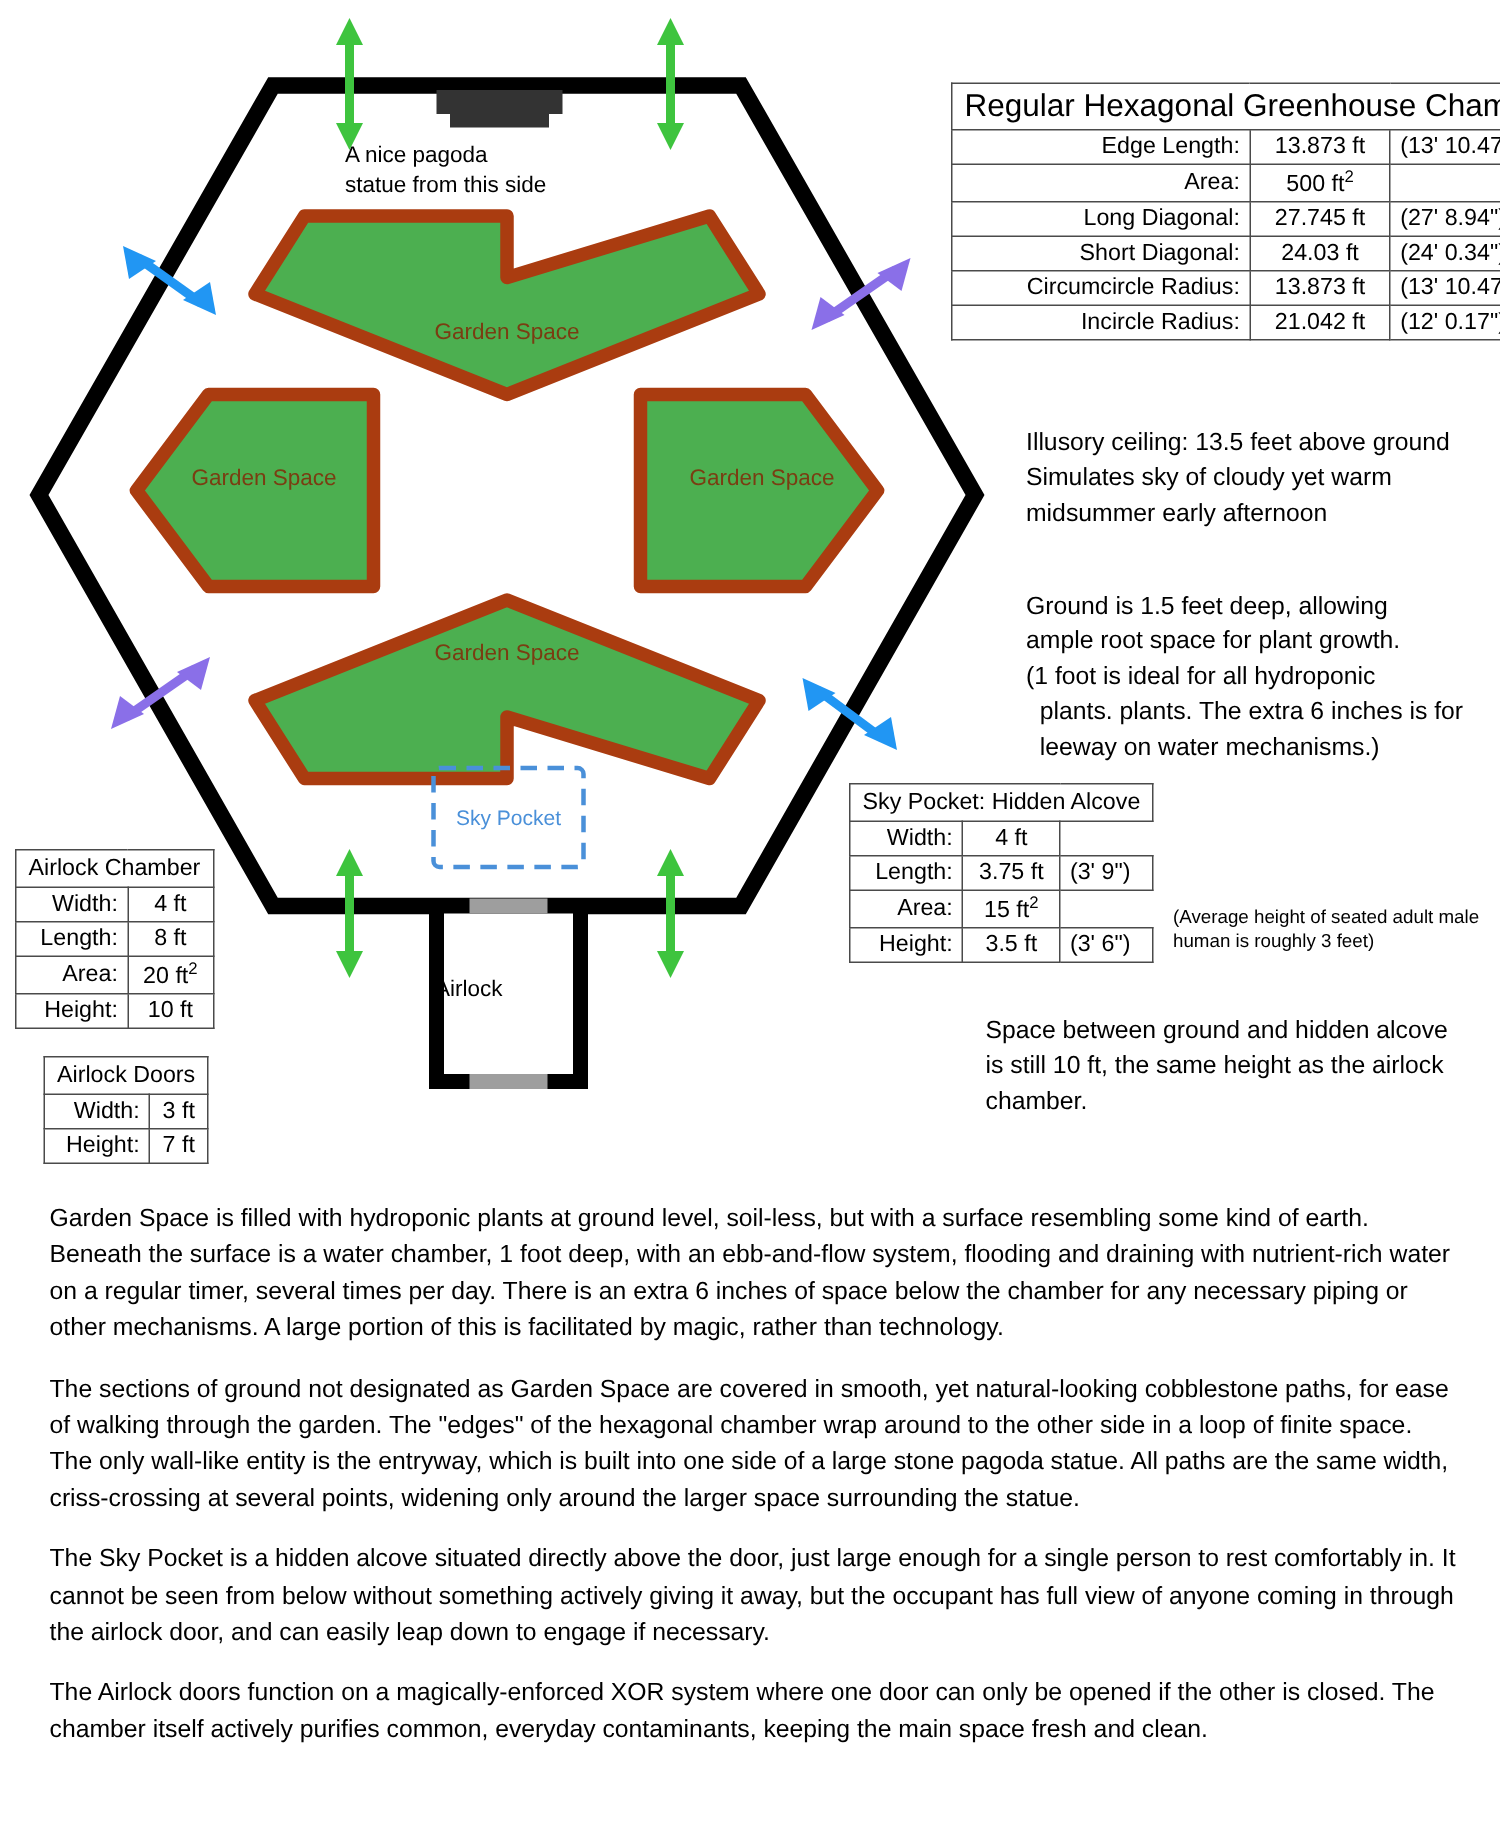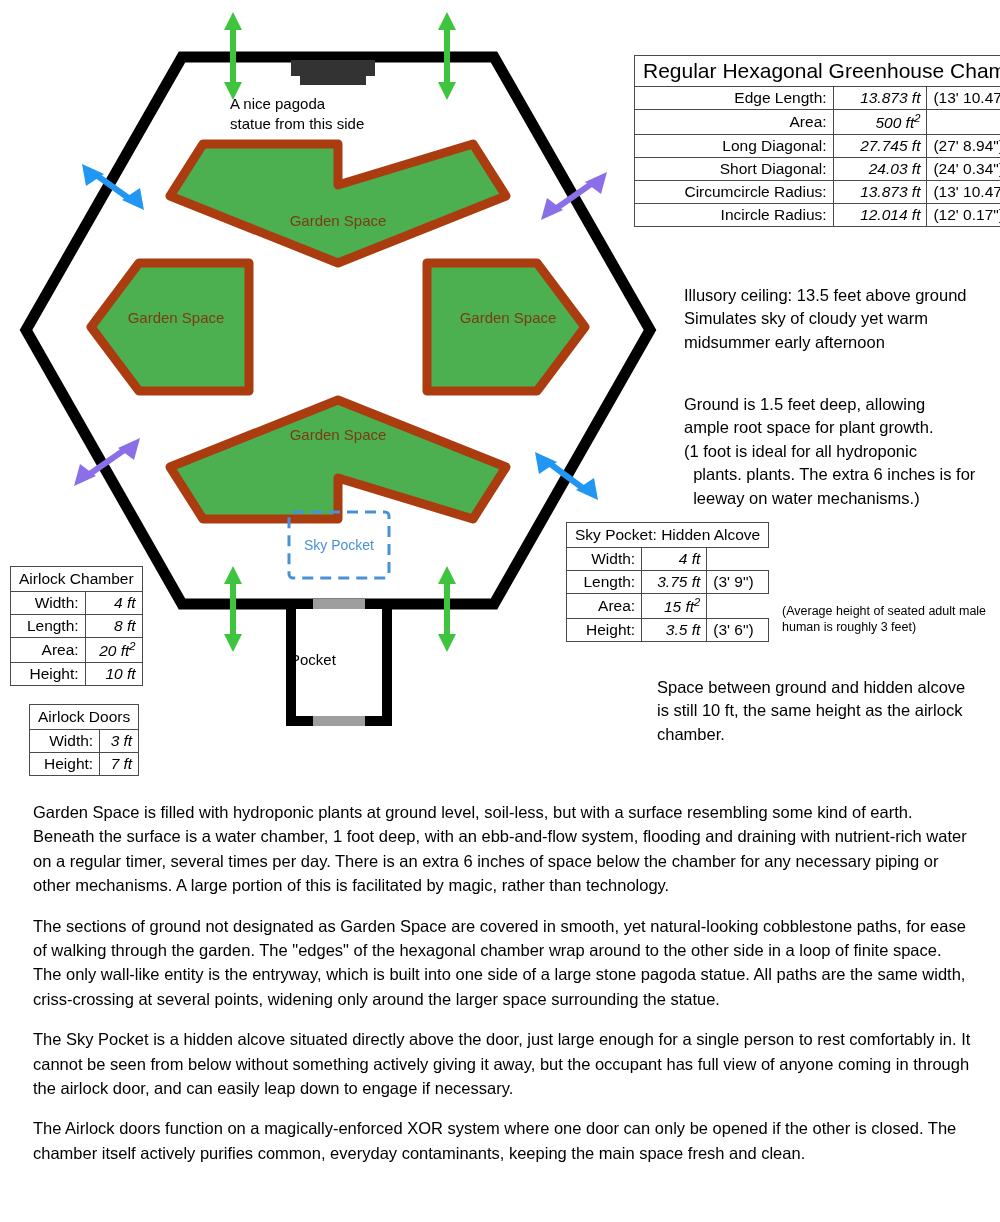--- a/index.html
+++ b/index.html
@@ -20,21 +20,21 @@
     border-collapse:collapse;
     font-size:15.5px;
     background:#fff;
   }
   table.spec td {
     border:1px solid #4a4a4a;
     padding:2px 6px;
     white-space:nowrap;
   }
   table.spec td.label { text-align:right; }
-  table.spec td.val { text-align:right;font-style:italic; }
+  table.spec td.val { text-align:center; }
   table.spec td.alt { text-align:left; border-left:1px solid #4a4a4a; }
   table.spec td.title {
     text-align:center;
     padding:3px 8px;
   }
 
   
   #hex-table { position:absolute; left:634px; top:55px; }
   #hex-table td.title { font-size:21px; }
   #sky-table { position:absolute; left:566px; top:522px; }
@@ -166,21 +166,21 @@
       <polygon points="541,220 547,198 563,210" stroke="none"></polygon>
       <polygon points="607,172 601,194 585,182" stroke="none"></polygon>
 
       <line x1="84" y1="478" x2="130" y2="446"></line>
       <polygon points="74,486 80,464 96,476" stroke="none"></polygon>
       <polygon points="140,438 134,460 118,448" stroke="none"></polygon>
     </g>
   </svg>
 
   <div class="lbl" id="lbl-pagoda">A nice pagoda<br>statue from this side</div>
-  <div class="lbl" id="lbl-airlock">Pocket</div>
+  <div class="lbl" id="lbl-airlock">Airlock</div>
 
   <table class="spec" id="hex-table">
     <tbody>
         <tr>
       <td class="title" colspan="3">Regular Hexagonal Greenhouse Chamber</td>
     </tr>
     <tr>
       <td class="label">Edge Length:</td>
       <td class="val">13.873 ft</td>
       <td class="alt">(13' 10.47")</td>
@@ -200,21 +200,21 @@
       <td class="val">24.03 ft</td>
       <td class="alt">(24' 0.34")</td>
     </tr>
     <tr>
       <td class="label">Circumcircle Radius:</td>
       <td class="val">13.873 ft</td>
       <td class="alt">(13' 10.47")</td>
     </tr>
     <tr>
       <td class="label">Incircle Radius:</td>
-      <td class="val">12.014 ft</td>
+      <td class="val">21.042 ft</td>
       <td class="alt">(12' 0.17")</td>
     </tr>
   </tbody>
     </table>
 
   <div class="note" id="note-ceiling">Illusory ceiling: 13.5 feet above ground<br>Simulates sky of cloudy yet warm<br>midsummer early afternoon</div>
   <div class="note" id="note-ground">Ground is 1.5 feet deep, allowing<br>ample root space for plant growth.<br>(1 foot is ideal for all hydroponic<br>&nbsp;&nbsp;plants. plants. The extra 6 inches is for<br>&nbsp;&nbsp;leeway on water mechanisms.)</div>
   <div class="note" id="note-seated">(Average height of seated adult male human is roughly 3 feet)</div>
   <div class="note" id="note-space">Space between ground and hidden alcove is still 10 ft, the same height as the airlock chamber.</div>
 

